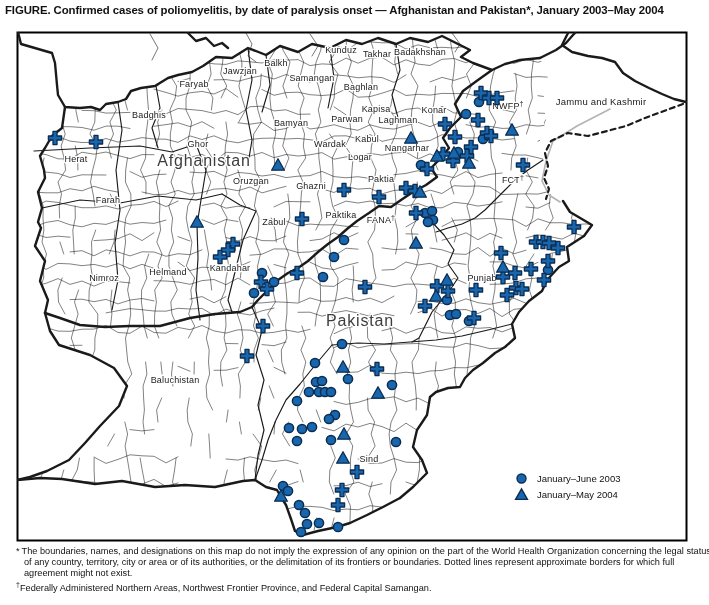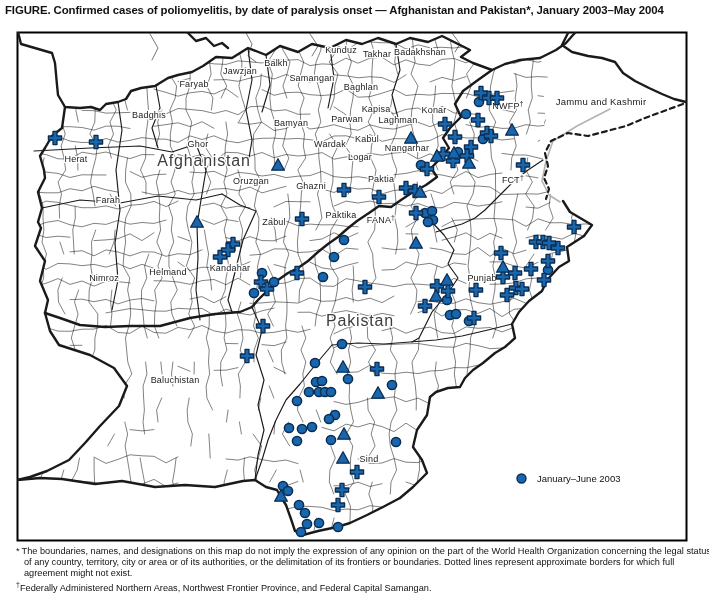--- a/index.html
+++ b/index.html
@@ -247,18 +247,24 @@
 </svg>
 </div>
 
 <div class="legend">
   <div class="lrow">
     <svg class="lic" viewBox="-8 -8 16 16">
         <circle class="mk" r="4.8" fill="#1766ae" stroke="#0b2d52" stroke-width="1.5"></circle>
       </svg>
     <span>January–June 2003</span>
   </div>
+  <div class="lrow">
+    <svg class="lic" viewBox="-8 -8 16 16">
+        <path class="mk" d="M0,-6 L6.3,5.2 L-6.3,5.2 Z" fill="#1766ae" stroke="#0b2d52" stroke-width="1.5"></path>
+      </svg>
+    <span>January–May 2004</span>
+  </div>
 </div>
 
 <div class="footnotes">
   <p class="fn"><span class="mark">*</span><span>The boundaries, names, and designations on this map do not imply the expression of any opinion on the part of the World Health Organization concerning the legal status of any country, territory, city or area or of its authorities, or the delimitation of its frontiers or boundaries. Dotted lines represent approximate borders for which full agreement might not exist.</span></p>
   <p class="fn"><sup>†</sup><span>Federally Administered Northern Areas, Northwest Frontier Province, and Federal Capital Samangan.</span></p>
 </div>
 
 </body></html>

